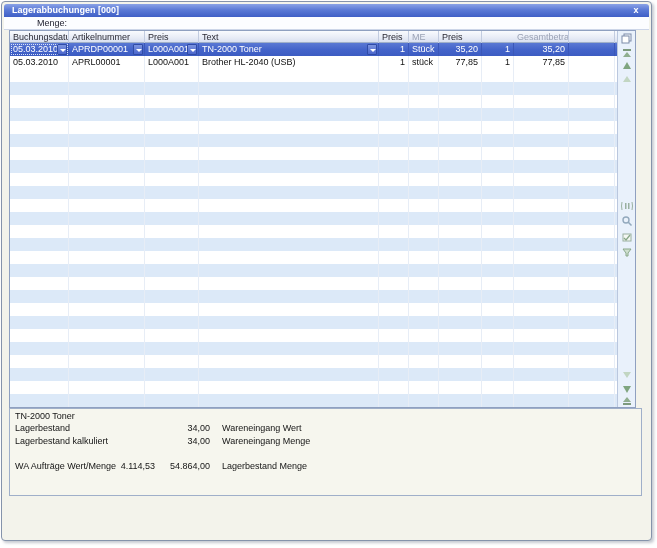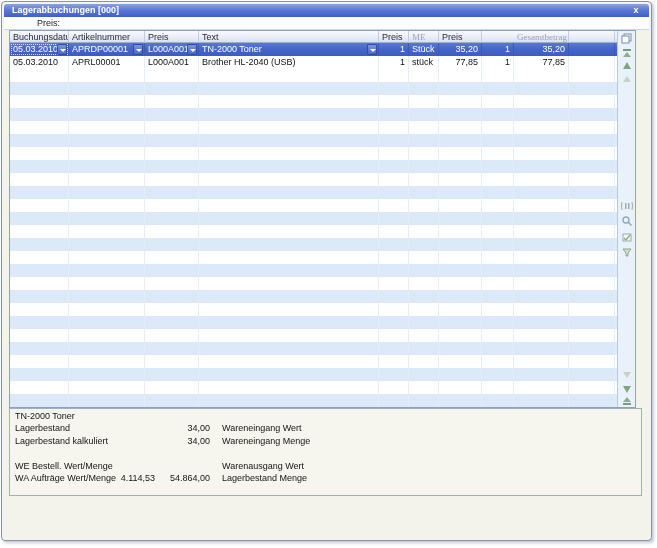--- a/index.html
+++ b/index.html
@@ -44,21 +44,21 @@
     position:absolute; left:0; top:0; height:12px; width:100%;
     background:linear-gradient(180deg,#f9fbfe 0%, #e9edf7 55%, #d9e0f0 100%);
     border-bottom:1px solid #9fafc9;
     display:flex;
   }
   .hcell {
     height:12px; font-size:9px; line-height:12px; color:#2b2b35;
     padding-left:3px; border-right:1px solid #c2cce0; overflow:hidden; white-space:nowrap;
     flex:none;
   }
-  .hcell.dim { color:#9aa2b5;font-family:Liberation Serif, serif; }
+  .hcell.dim { color:#9aa2b5; }
   .rows { position:absolute; left:0; top:12px; width:100%; }
   .row { display:flex; height:13px; width:100%; }
   .row.alt { background:#dce9f8; }
   .row.plain { background:#ffffff; }
   .row.selected { background:linear-gradient(180deg,#5a78d4 0%, #4464ca 50%, #3c5cc2 100%); color:#ffffff; }
   .cell {
     position:relative; height:13px; font-size:9px; line-height:13px;
     padding:0 3px; overflow:hidden; white-space:nowrap; flex:none;
     border-right:1px solid #e7edf6; color:#111111;
   }
@@ -95,21 +95,21 @@
 
 <div id="stage">
   <div class="window">
 
     <div class="titlebar">
       <span>Lagerabbuchungen [000]</span>
       <span class="close-x">x</span>
     </div>
 
     <div class="filter-row">
-      <span class="filter-label">Preis:</span>
+      <span class="filter-label">Menge:</span>
     </div>
 
     <div class="grid">
       <div class="grid-inner">
         <div class="header-row" id="header-row">
             <div class="hcell" style="width: 59px;">Buchungsdatum</div>
             <div class="hcell" style="width: 76px;">Artikelnummer</div>
             <div class="hcell" style="width: 54px;">Preis</div>
             <div class="hcell" style="width: 180px;">Text</div>
             <div class="hcell" style="width: 30px;">Preis</div>
@@ -547,26 +547,20 @@
           <span class="s-val2">34,00</span>
           <span class="s-label2">Wareneingang Menge</span>
         </div>
         <div class="srow">
           <span class="s-label"></span>
           <span class="s-val1"></span>
           <span class="s-val2"></span>
           <span class="s-label2"></span>
         </div>
         <div class="srow">
-          <span class="s-label">WE Bestell. Wert/Menge</span>
-          <span class="s-val1"></span>
-          <span class="s-val2"></span>
-          <span class="s-label2">Warenausgang Wert</span>
-        </div>
-        <div class="srow">
           <span class="s-label">WA Aufträge Wert/Menge</span>
           <span class="s-val1">4.114,53</span>
           <span class="s-val2">54.864,00</span>
           <span class="s-label2">Lagerbestand Menge</span>
         </div>
       </div>
 
   </div>
 </div>
 

